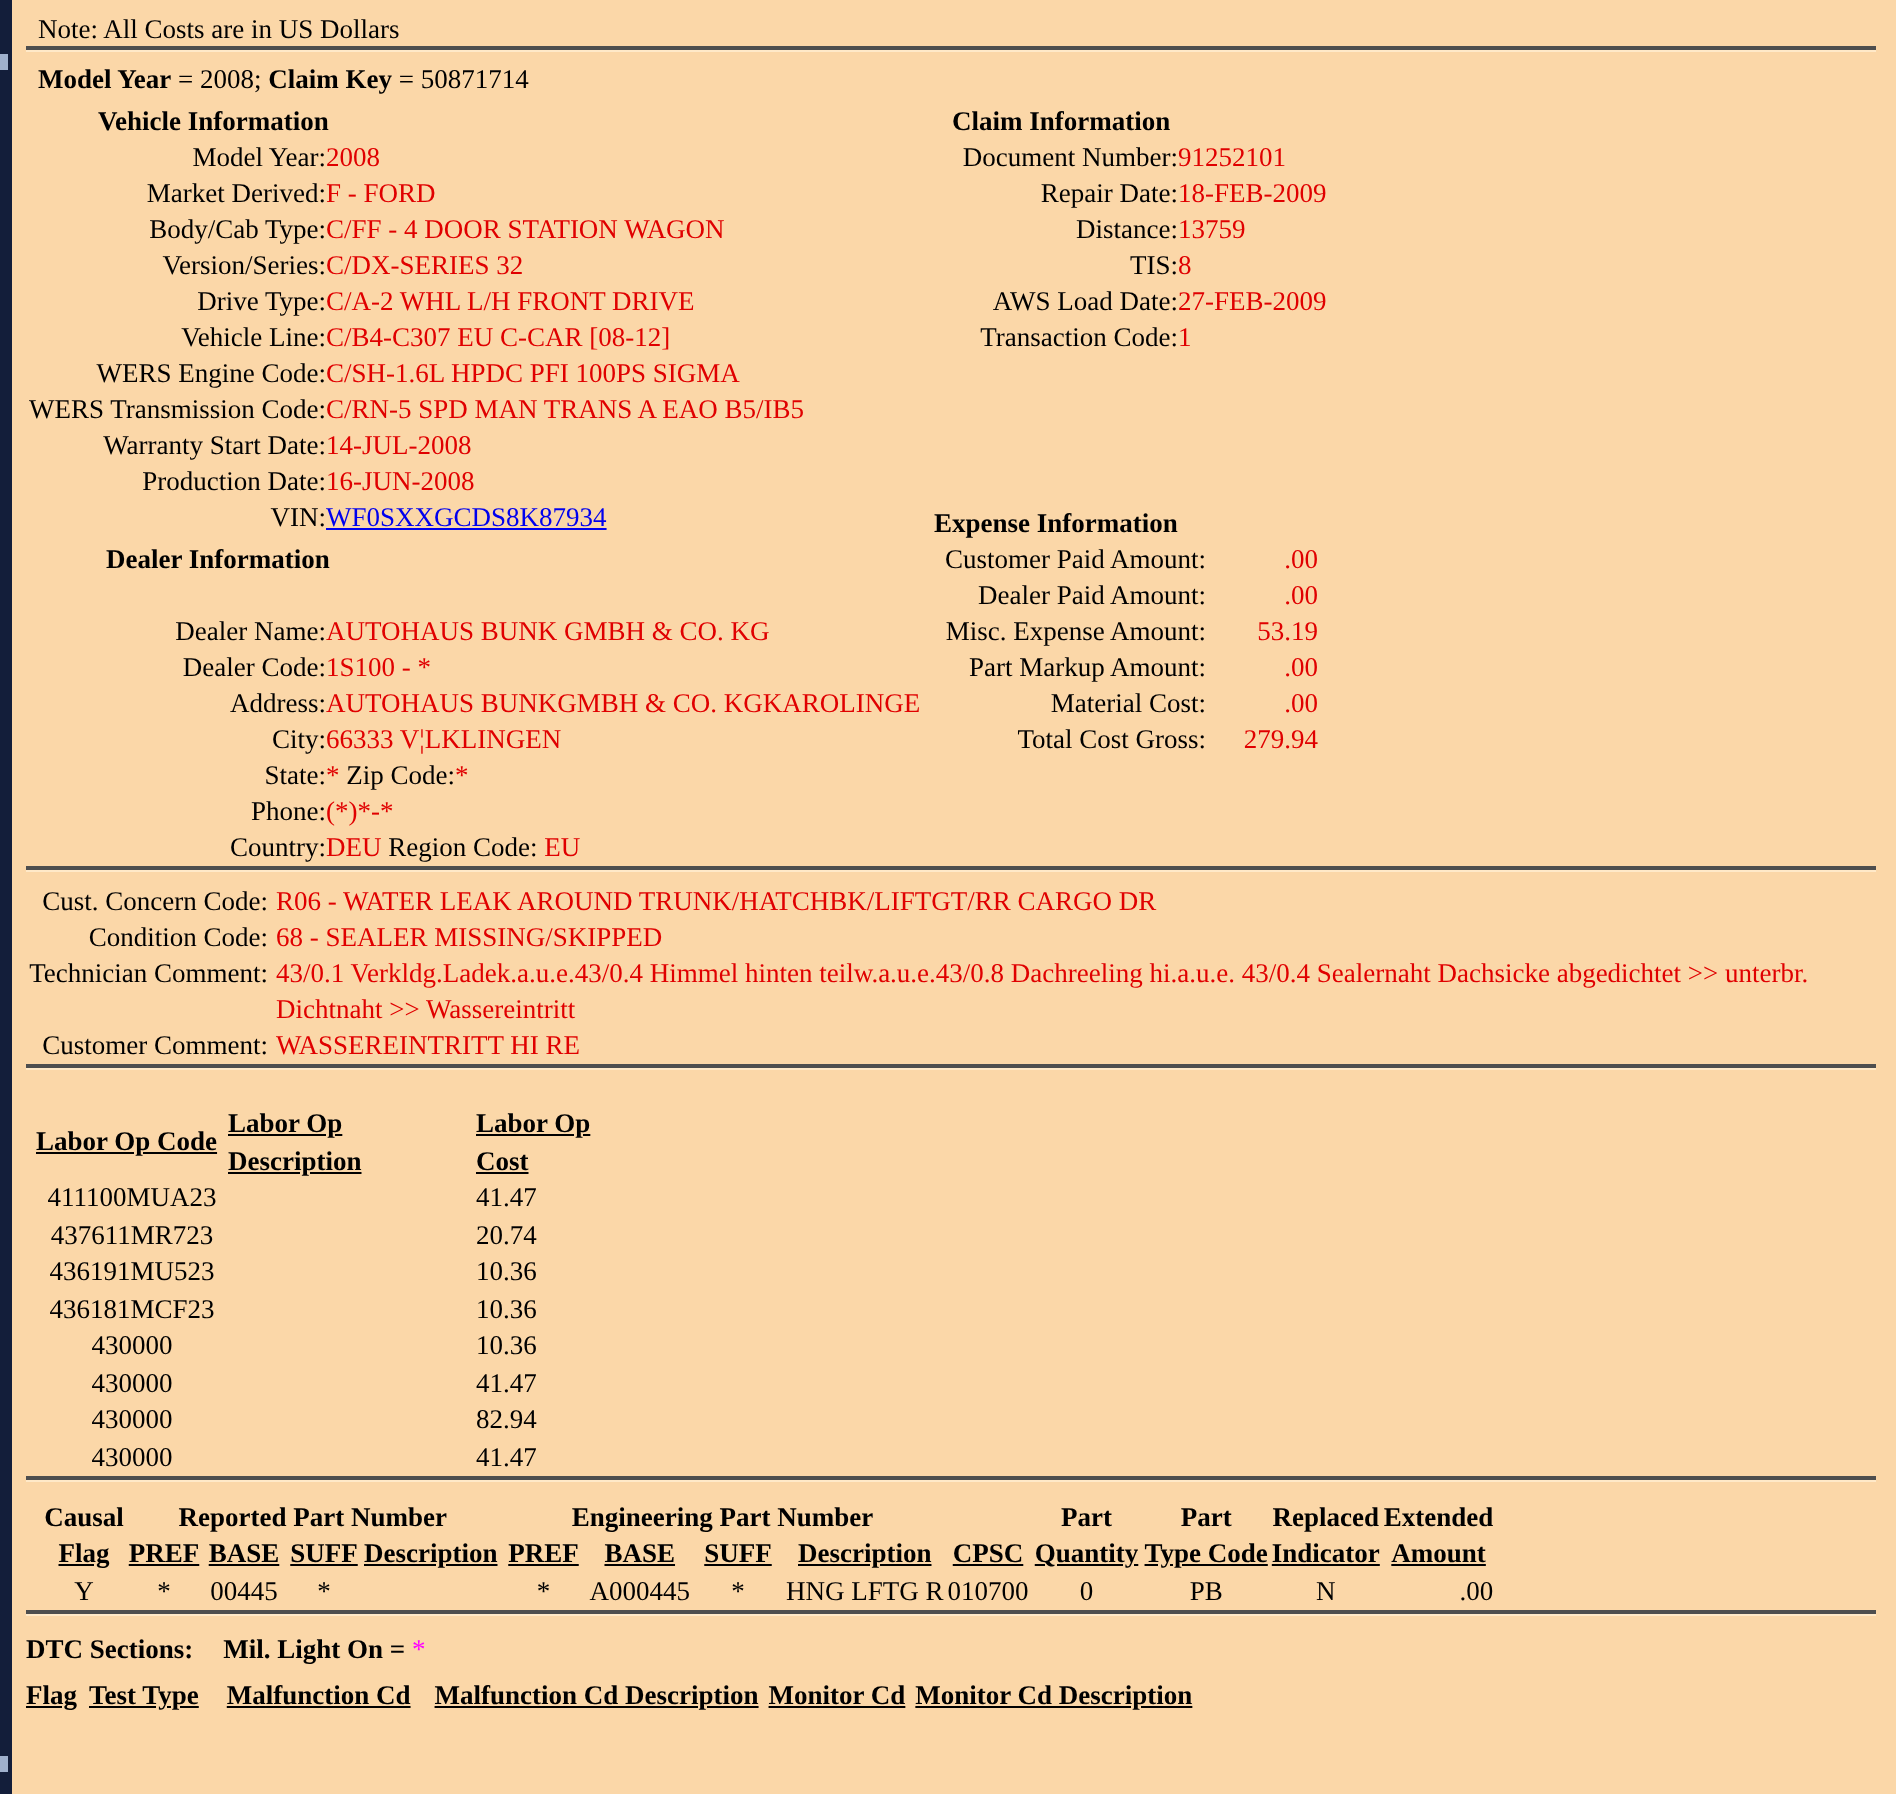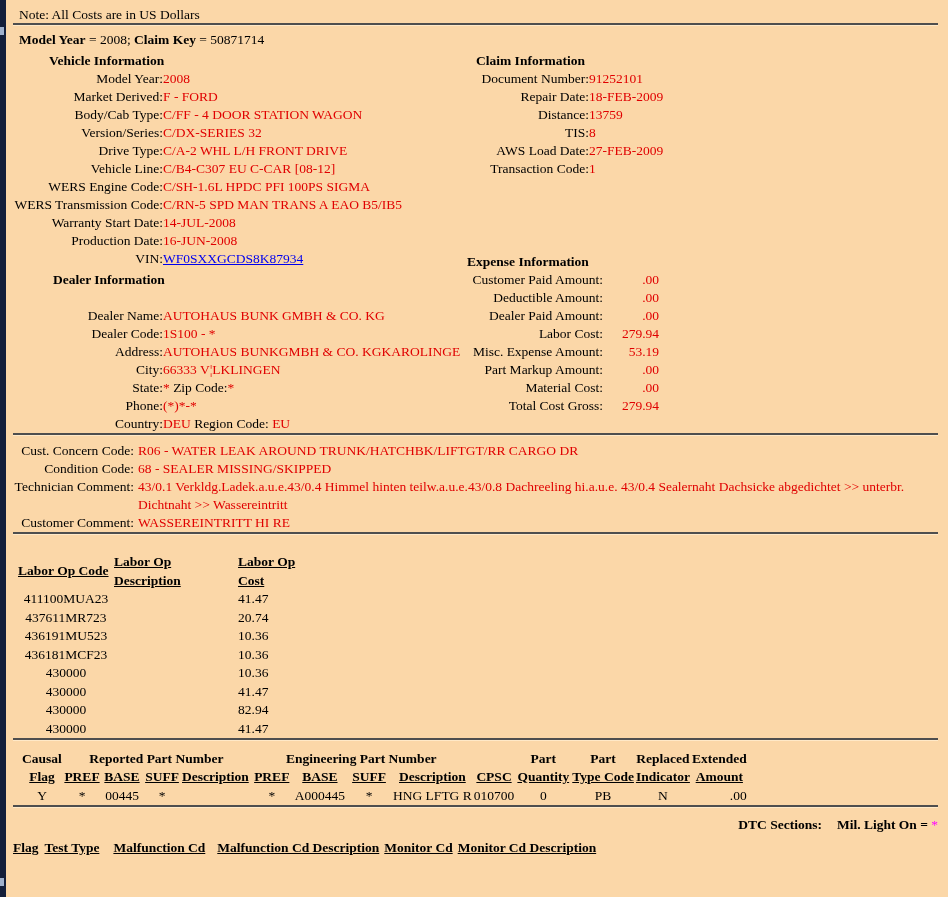--- a/index.html
+++ b/index.html
@@ -67,21 +67,21 @@
 
   .parts{margin-top:9px;margin-left:7px;}
   table.parts-tbl{border-collapse:separate;border-spacing:2px 0;}
   table.parts-tbl th,table.parts-tbl td{padding:0;line-height:18px;text-align:center;font-weight:normal;white-space:nowrap;}
   table.parts-tbl th{font-weight:bold;}
   table.parts-tbl tr.colhdr th{text-decoration:underline;}
   table.parts-tbl td.amt,table.parts-tbl th.amt-h{text-align:right;}
   table.parts-tbl td{line-height:19px;}
 
   .dtc{margin-top:8px;}
-  .dtc-title{line-height:18px;text-align:right;}
+  .dtc-title{line-height:18px;}
   .dtc-mil{margin-left:15px;}
   .dtc-headers{margin-top:5px;line-height:18px;}
   .dtc-headers span{font-weight:bold;text-decoration:underline;}
   .dh1{margin-right:6px;}
   .dh2{margin-right:14px;}
   .dh3{margin-right:12px;}
   .dh4{margin-right:5px;}
   .dh5{margin-right:5px;}
 </style>
 </head>
@@ -262,34 +262,26 @@
 
       <div class="sec-title t-expense">Expense Information</div>
       <table class="info w-expense">
         <tbody>
 
             <tr>
               <td class="lbl">Customer Paid Amount:</td>
               <td class="amt">.00</td>
             </tr>
 
-            <tr>
-              <td class="lbl">Deductible Amount:</td>
-              <td class="amt">.00</td>
-            </tr>
 
             <tr>
               <td class="lbl">Dealer Paid Amount:</td>
               <td class="amt">.00</td>
             </tr>
 
-            <tr>
-              <td class="lbl">Labor Cost:</td>
-              <td class="amt">279.94</td>
-            </tr>
 
             <tr>
               <td class="lbl">Misc. Expense Amount:</td>
               <td class="amt">53.19</td>
             </tr>
 
             <tr>
               <td class="lbl">Part Markup Amount:</td>
               <td class="amt">.00</td>
             </tr>

